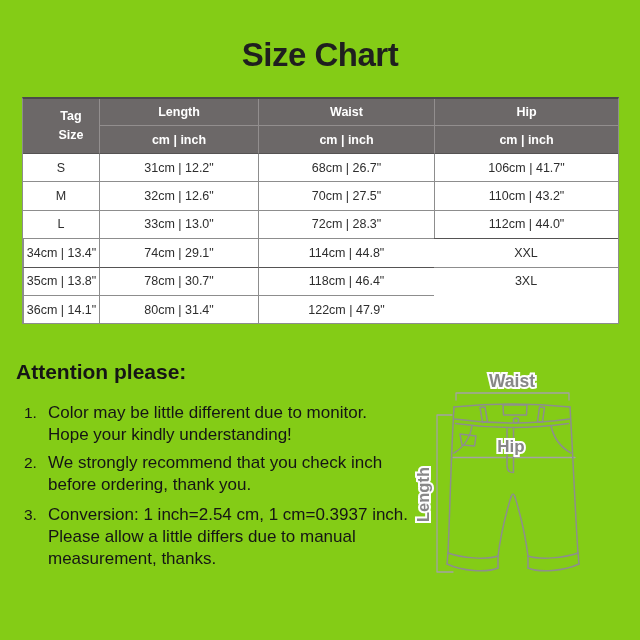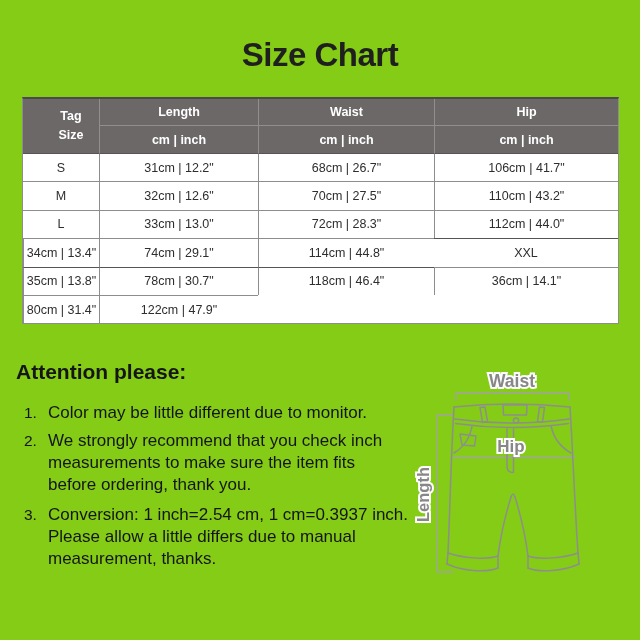--- a/index.html
+++ b/index.html
@@ -116,39 +116,40 @@
 
     <div class="cell dcell">34cm | 13.4"</div>
     <div class="cell dcell">74cm | 29.1"</div>
     <div class="cell dcell">114cm | 44.8"</div>
 
     <div class="cell dcell rowhead hdr-sep">XXL</div>
     <div class="cell dcell hdr-sep">35cm | 13.8"</div>
     <div class="cell dcell hdr-sep">78cm | 30.7"</div>
     <div class="cell dcell hdr-sep">118cm | 46.4"</div>
 
+    <div class="cell dcell rowhead">3XL</div>
     <div class="cell dcell">36cm | 14.1"</div>
     <div class="cell dcell">80cm | 31.4"</div>
     <div class="cell dcell">122cm | 47.9"</div>
   </div>
 
   <div class="attention-heading">Attention please:</div>
 
   <div class="notes">
     <div class="note">
       <div class="note-num">1.</div>
       <div class="note-lines">
         <div class="note-line">Color may be little different due to monitor.</div>
+        <div class="note-line">Hope your kindly understanding!</div>
       </div>
     </div>
     <div class="note">
       <div class="note-num">2.</div>
       <div class="note-lines">
         <div class="note-line">We strongly recommend that you check inch</div>
-        <div class="note-line">measurements to make sure the item fits</div>
         <div class="note-line">before ordering, thank you.</div>
       </div>
     </div>
     <div class="note">
       <div class="note-num">3.</div>
       <div class="note-lines">
         <div class="note-line">Conversion: 1 inch=2.54 cm, 1 cm=0.3937 inch.</div>
         <div class="note-line">Please allow a little differs due to manual</div>
         <div class="note-line">measurement, thanks.</div>
       </div>

